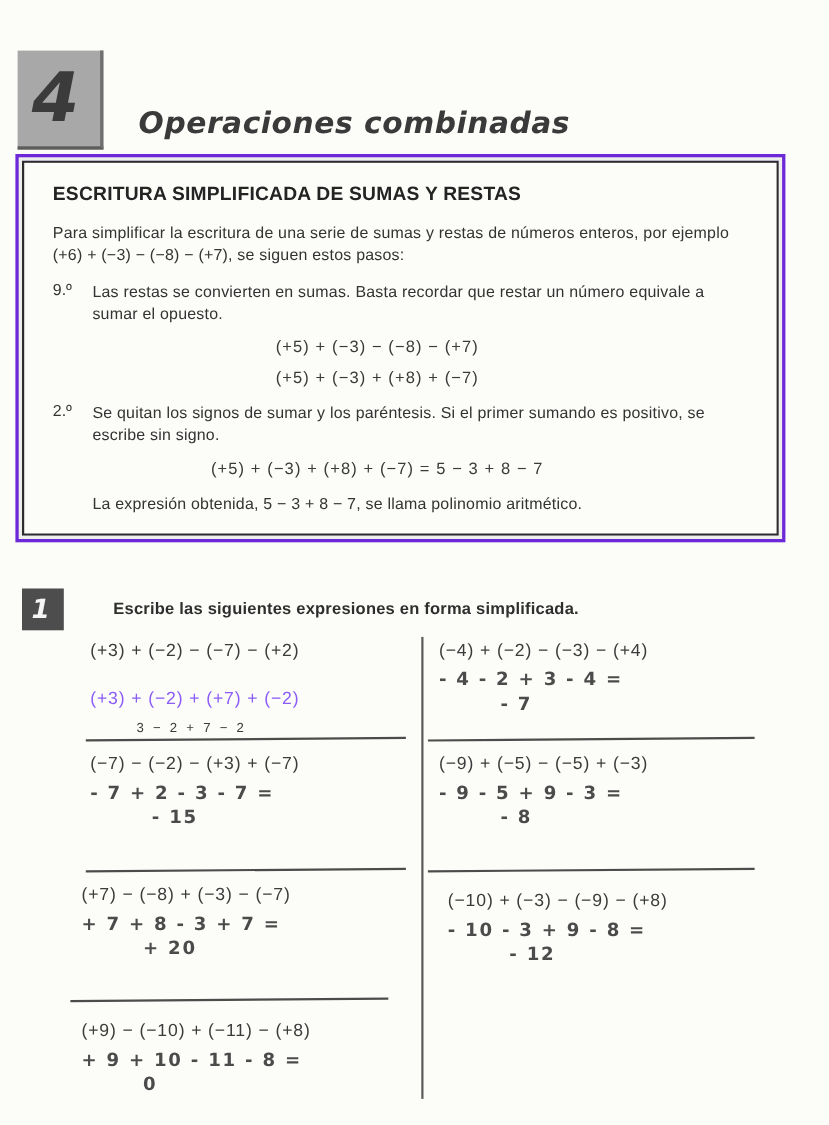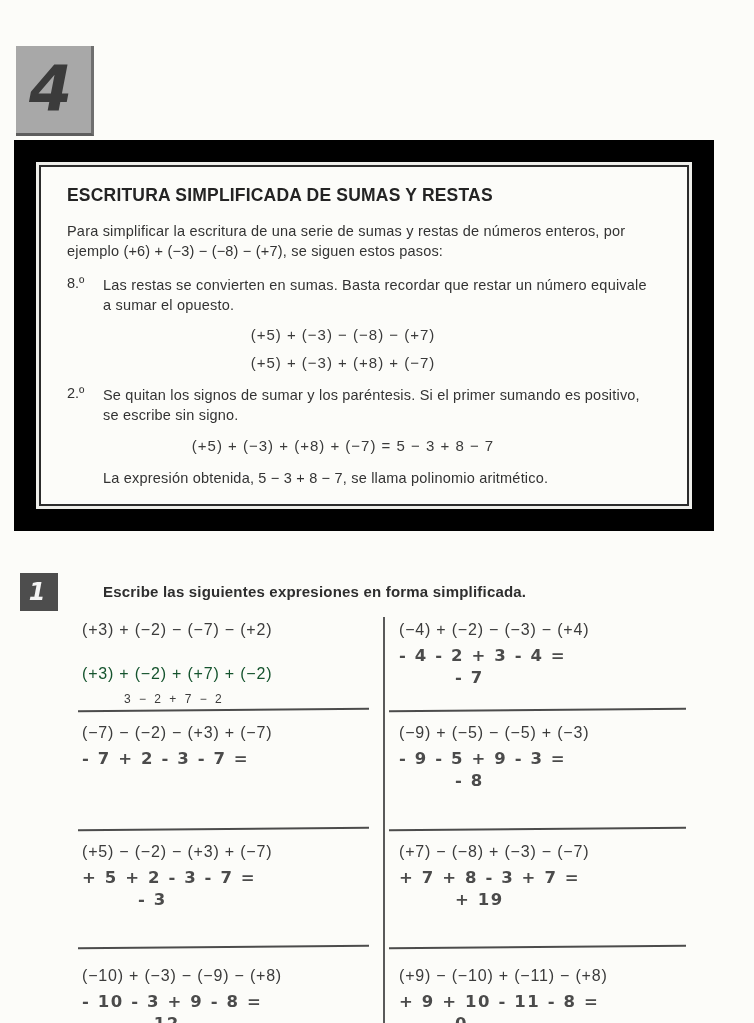--- a/index.html
+++ b/index.html
@@ -23,21 +23,21 @@
     font-size:62px; font-weight:700; font-style:italic;
     color:#3b3b3b; line-height:0.95; padding-right:6px;
   }
   .chapter-title {
     font-family:"DejaVu Sans", sans-serif;
     margin:0 0 8px 32px; font-size:27px; font-weight:700; font-style:italic;
     color:#3a3a3a; letter-spacing:0.5px;
   }
 
   
-  .info-box { margin:4px 40px 0 14px; background:#000000; padding:25px; }
+  .info-box { margin:4px 40px 0 14px; background:#6d28d9; padding:6px; }
   .info-box-inner {
     background:#fcfcf9; border:2px solid #2c2c2c; outline:3px solid #eeeeea;
     padding:18px 28px 16px 26px;
   }
   .ib-title { font-size:17.5px; font-weight:700; color:#242424; letter-spacing:0.2px; margin-bottom:15px; }
   .ib-intro { font-size:14.5px; line-height:1.4; color:#333; margin-bottom:13px; letter-spacing:0.2px; }
   .step { display:flex; margin-bottom:2px; }
   .step-label { flex:none; width:36px; font-size:14.5px; color:#333; }
   .step-text { flex:1; font-size:14.5px; line-height:1.4; color:#333; letter-spacing:0.2px; }
   .eq { text-align:center; font-size:15px; color:#3a3a3a; letter-spacing:1px; margin:11px 40px 0 0; }
@@ -68,50 +68,51 @@
   .expr { font-size:16px; letter-spacing:0.8px; color:#3b3b3b; margin-bottom:7px; white-space:nowrap; }
   .work, .result {
     font-family:"DejaVu Sans", sans-serif;
     font-size:16.5px; font-weight:700; letter-spacing:1.6px;
     color:#4b4b4b; margin-bottom:3px; white-space:nowrap;
   }
   .result { margin-left:56px; }
   
   .cell.printed .work {
     font-family:"Liberation Sans", sans-serif; font-weight:400;
-    font-size:16px; letter-spacing:0.8px; color:#14532d; margin-bottom:9px;margin-top:26px;
+    font-size:16px; letter-spacing:0.8px; color:#8b5cf6; margin-bottom:9px;margin-top:26px;
   }
   .cell.printed .result {
     font-family:"Liberation Sans", sans-serif; font-weight:400;
     font-size:12px; letter-spacing:2.5px; color:#3b3b3b; margin-left:42px;
   }
   .rule {
     position:absolute; bottom:5px; left:20px; right:14px;
     border-top:2px solid #4c4c4c; transform:rotate(-0.45deg);
   }
   .cell.right .rule { left:6px; right:30px; }
 </style>
 </head>
 <body>
 
 <div>
 
   <div class="chapter-header">
     <div class="chapter-badge">
       <span class="chapter-num">4</span>
     </div>
+    <h1 class="chapter-title">Operaciones combinadas</h1>
   </div>
 
   <div class="info-box">
     <div class="info-box-inner">
       <h2 class="ib-title">ESCRITURA SIMPLIFICADA DE SUMAS Y RESTAS</h2>
       <p class="ib-intro">Para simplificar la escritura de una serie de sumas y restas de números enteros, por ejemplo (+6) + (−3) − (−8) − (+7), se siguen estos pasos:</p>
 
       <div class="step">
-        <span class="step-label">8.º</span>
+        <span class="step-label">9.º</span>
         <span class="step-text">Las restas se convierten en sumas. Basta recordar que restar un número equivale a sumar el opuesto.</span>
       </div>
       <div class="eq-group">
         <div class="eq">(+5) + (−3) − (−8) − (+7)</div>
         <div class="eq">(+5) + (−3) + (+8) + (−7)</div>
       </div>
 
       <div class="step" style="margin-top:14px;">
         <span class="step-label">2.º</span>
         <span class="step-text">Se quitan los signos de sumar y los paréntesis. Si el primer sumando es positivo, se escribe sin signo.</span>
@@ -145,41 +146,36 @@
       <div class="cell right h1">
         <div class="expr">(−4) + (−2) − (−3) − (+4)</div>
         <div class="work">- 4 - 2 + 3 - 4 =</div>
         <div class="result">- 7</div>
         <div class="rule"></div>
       </div>
 
       <div class="cell left h2">
         <div class="expr">(−7) − (−2) − (+3) + (−7)</div>
         <div class="work">- 7 + 2 - 3 - 7 =</div>
+        <div class="result">- 15</div>
         <div class="rule"></div>
       </div>
 
       <div class="cell right h2">
         <div class="expr">(−9) + (−5) − (−5) + (−3)</div>
         <div class="work">- 9 - 5 + 9 - 3 =</div>
         <div class="result">- 8</div>
         <div class="rule"></div>
       </div>
 
-      <div class="cell left h3">
-        <div class="expr">(+5) − (−2) − (+3) + (−7)</div>
-        <div class="work">+ 5 + 2 - 3 - 7 =</div>
-        <div class="result">- 3</div>
-        <div class="rule"></div>
-      </div>
 
       <div class="cell right h3">
         <div class="expr">(+7) − (−8) + (−3) − (−7)</div>
         <div class="work">+ 7 + 8 - 3 + 7 =</div>
-        <div class="result">+ 19</div>
+        <div class="result">+ 20</div>
         <div class="rule"></div>
       </div>
 
       <div class="cell left h4">
         <div class="expr">(−10) + (−3) − (−9) − (+8)</div>
         <div class="work">- 10 - 3 + 9 - 8 =</div>
         <div class="result">- 12</div>
       </div>
 
       <div class="cell right h4">

